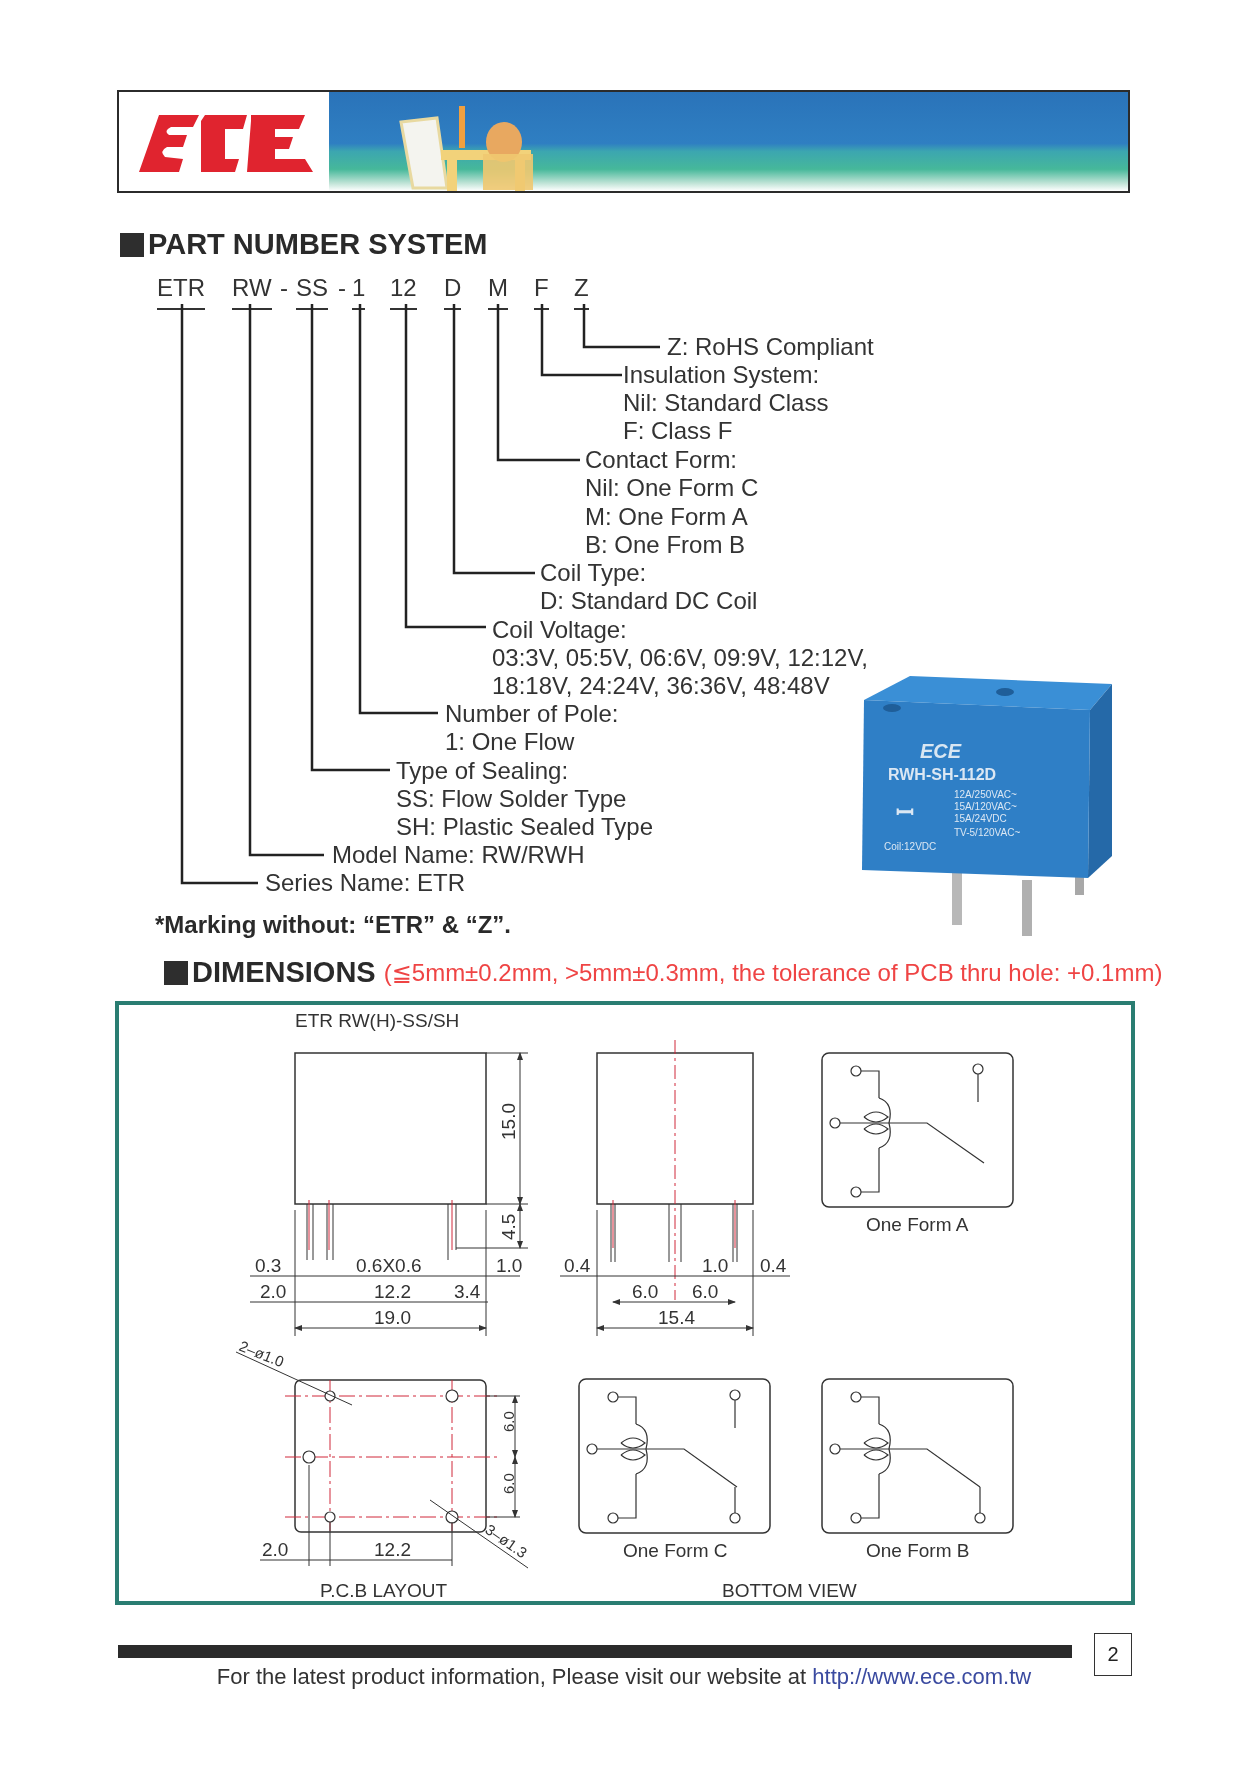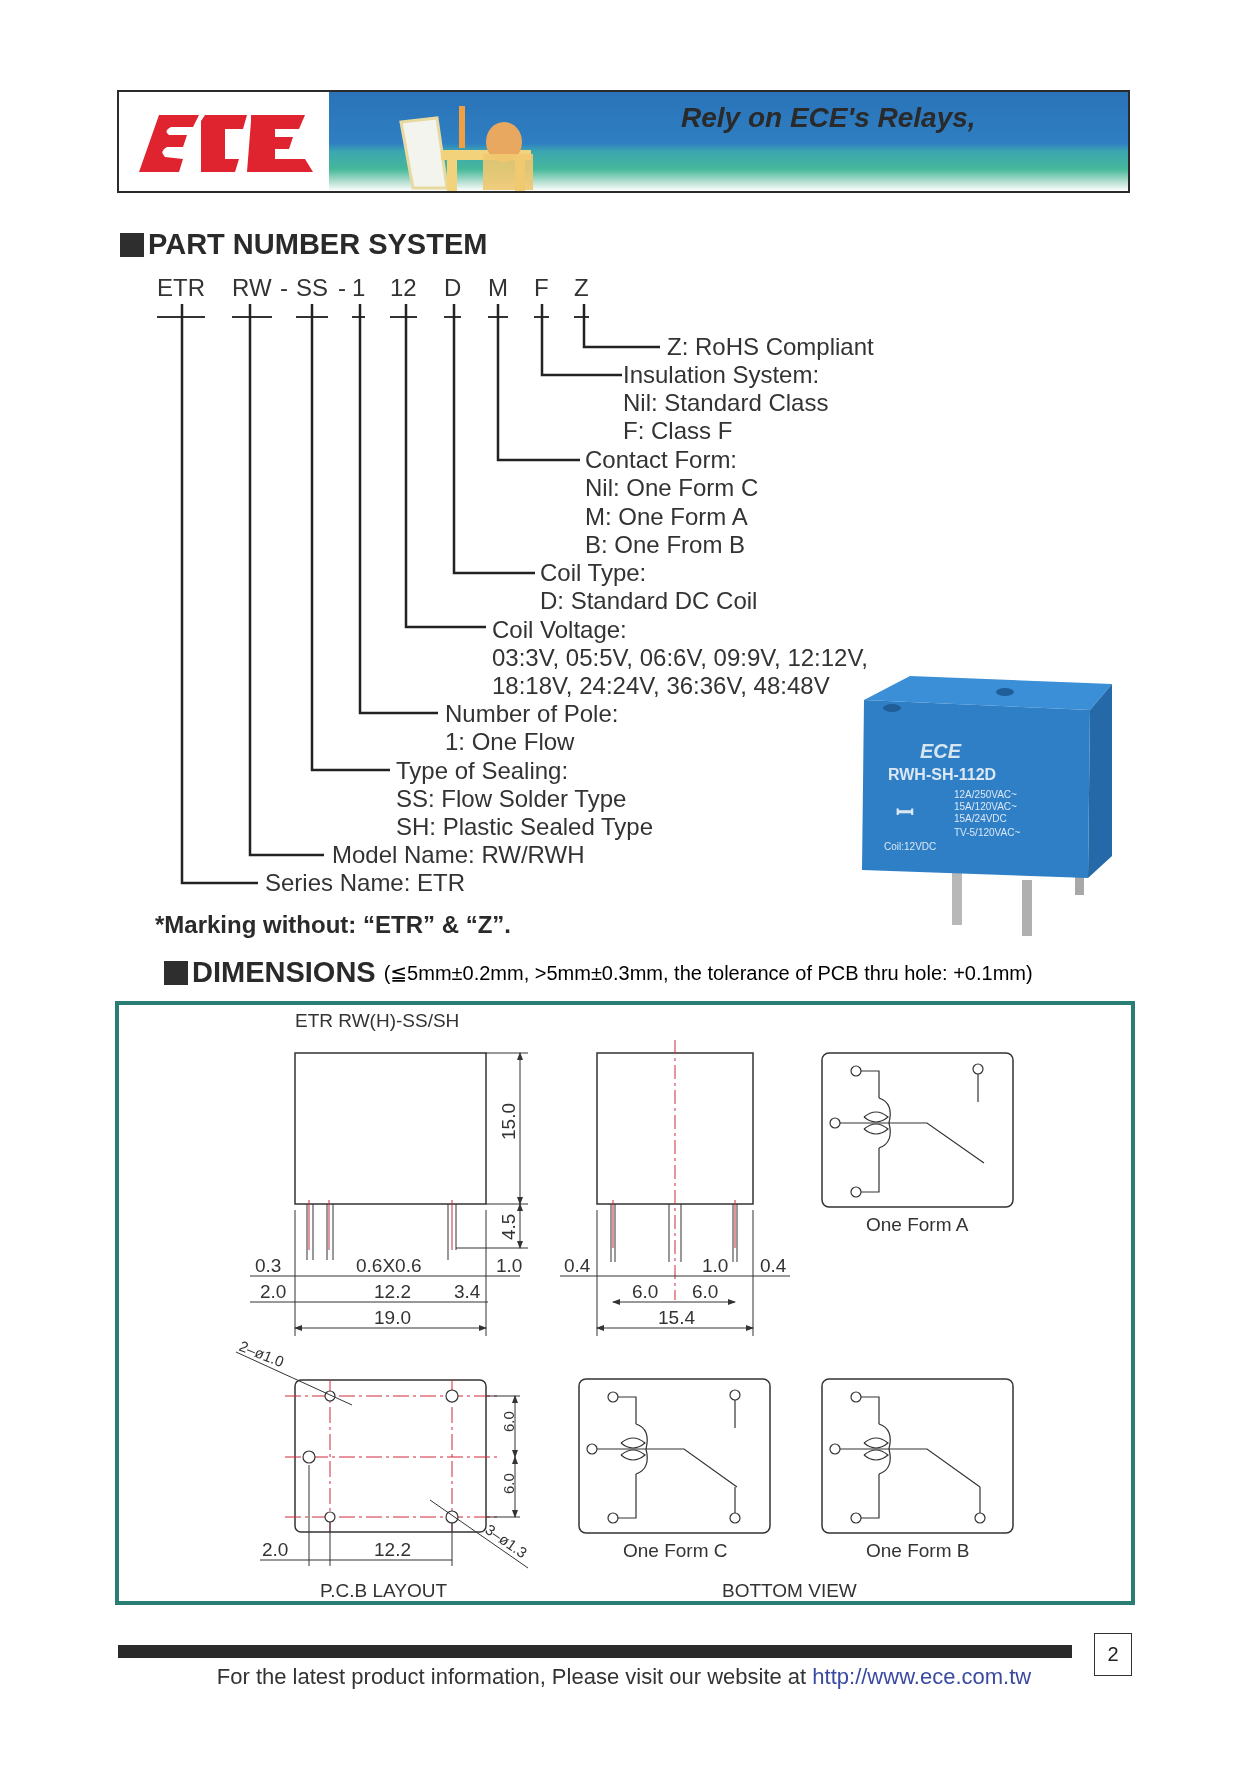--- a/index.html
+++ b/index.html
@@ -8,25 +8,25 @@
   
   #banner{left:117px;top:90px;width:1013px;height:103px;border:2px solid #2b2b2b;box-sizing:border-box;background:#fff;}
   #banner-logo{left:0;top:0;width:210px;height:99px;display:flex;align-items:center;justify-content:center;}
   #banner-img{left:210px;top:0;width:799px;height:99px;
     background:linear-gradient(180deg,#2a73b9 0%,#2f7fc2 52%,#3ca6b0 60%,#46b89a 78%,#bfe3d6 92%,#ffffff 100%);overflow:hidden;}
   .tagline{font-family:"Liberation Sans",sans-serif;font-weight:bold;font-style:italic;color:#2a2a2a;font-size:28px;white-space:nowrap;}
   
   .sec-head{font-weight:bold;font-size:29px;color:#2a2a2a;display:flex;align-items:center;}
   .sec-sq{display:inline-block;width:24px;height:24px;background:#2e2e2e;margin-right:4px;}
   
-  .code{font-size:24px;color:#333;border-bottom:2px solid #333;line-height:24px;padding-bottom:16px;}
+  .code{font-size:24px;color:#333;border-bottom:2px solid #333;line-height:24px;padding-bottom:8px;}
   .sep{font-size:24px;color:#333;line-height:24px;}
   .desc{font-size:24px;color:#333;line-height:28px;white-space:nowrap;}
   #marking{font-weight:bold;font-size:24px;color:#2a2a2a;}
-  #dim-note{font-size:20px;color:#000000;text-align:right;}
+  #dim-note{font-size:24px;color:#ef4444;text-align:right;}
   
   #dimbox{left:115px;top:1001px;width:1020px;height:604px;border:4px solid #2a7d72;box-sizing:border-box;}
   .dtext{font-family:"Liberation Sans",sans-serif;font-size:19px;fill:#333;}
   .dsmall{font-family:"Liberation Sans",sans-serif;font-size:15px;fill:#333;}
   
   #footbar{left:118px;top:1645px;width:954px;height:13px;background:#2b2b2b;}
   #foottext{left:0;top:1664px;width:1248px;text-align:center;font-size:22px;color:#333;}
   #footlink{color:#3a4aa0;}
   #pagebox{left:1094px;top:1633px;width:38px;height:43px;border:1.5px solid #333;box-sizing:border-box;display:flex;align-items:center;justify-content:center;font-size:20px;}
 </style>
@@ -48,21 +48,20 @@
 
     <svg class="abs" style="left:0;top:0" width="400" height="99">
       <polygon points="72,30 108,26 118,96 84,96" fill="#f4f4ef" stroke="#e8d9a0" stroke-width="3"></polygon>
       <rect x="112" y="58" width="90" height="10" fill="#f2d27a"></rect>
       <rect x="118" y="66" width="10" height="33" fill="#f2d27a"></rect>
       <rect x="186" y="66" width="10" height="33" fill="#f2d27a"></rect>
       <rect x="130" y="14" width="6" height="42" fill="#f0a040"></rect>
       <ellipse cx="175" cy="50" rx="18" ry="20" fill="#e8a860"></ellipse>
       <rect x="154" y="62" width="50" height="36" fill="#f0c870" opacity="0.9"></rect>
     </svg>
-    <div class="abs tagline" style="left:352px;top:10px;">Rely on ECE's Relays,</div>
   </div>
 </div>
 
 <div class="abs sec-head" style="left:120px;top:228px;">
   <span class="sec-sq"></span>
   <span>PART NUMBER SYSTEM</span>
 </div>
 
 <div class="abs code" style="left:157px;top:276px;">ETR</div>
 <div class="abs code" style="left:232px;top:276px;">RW</div>

